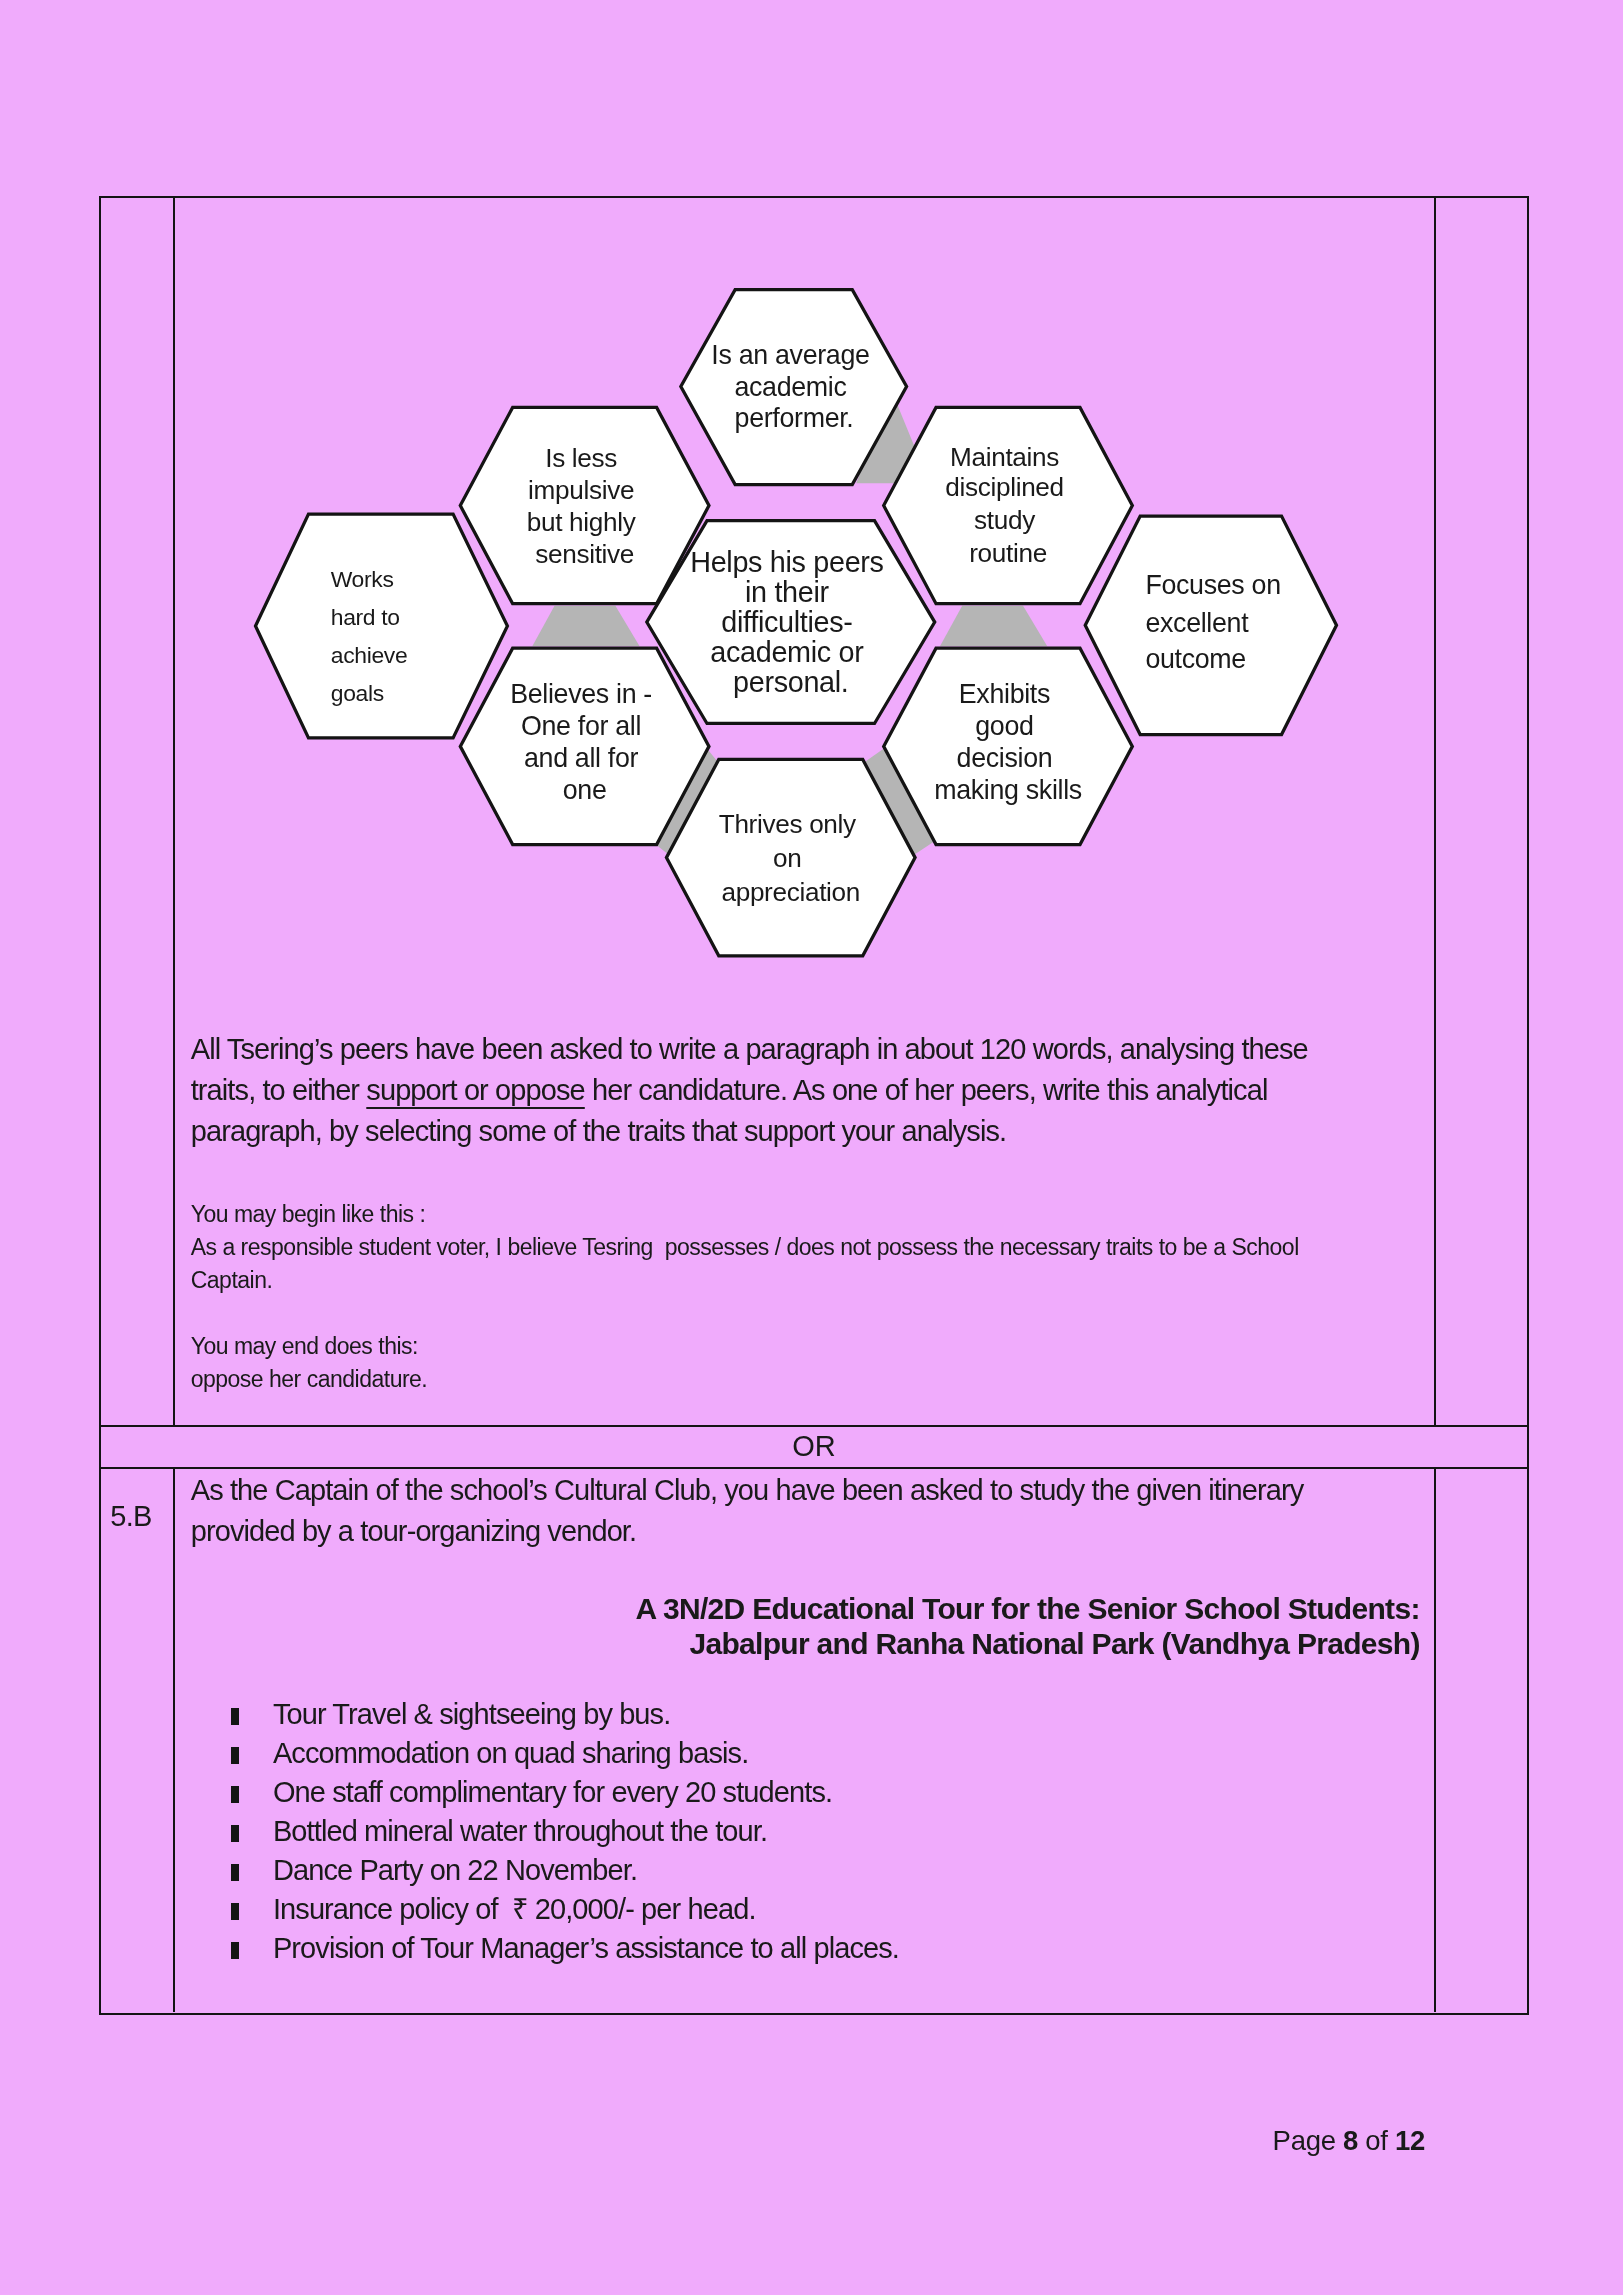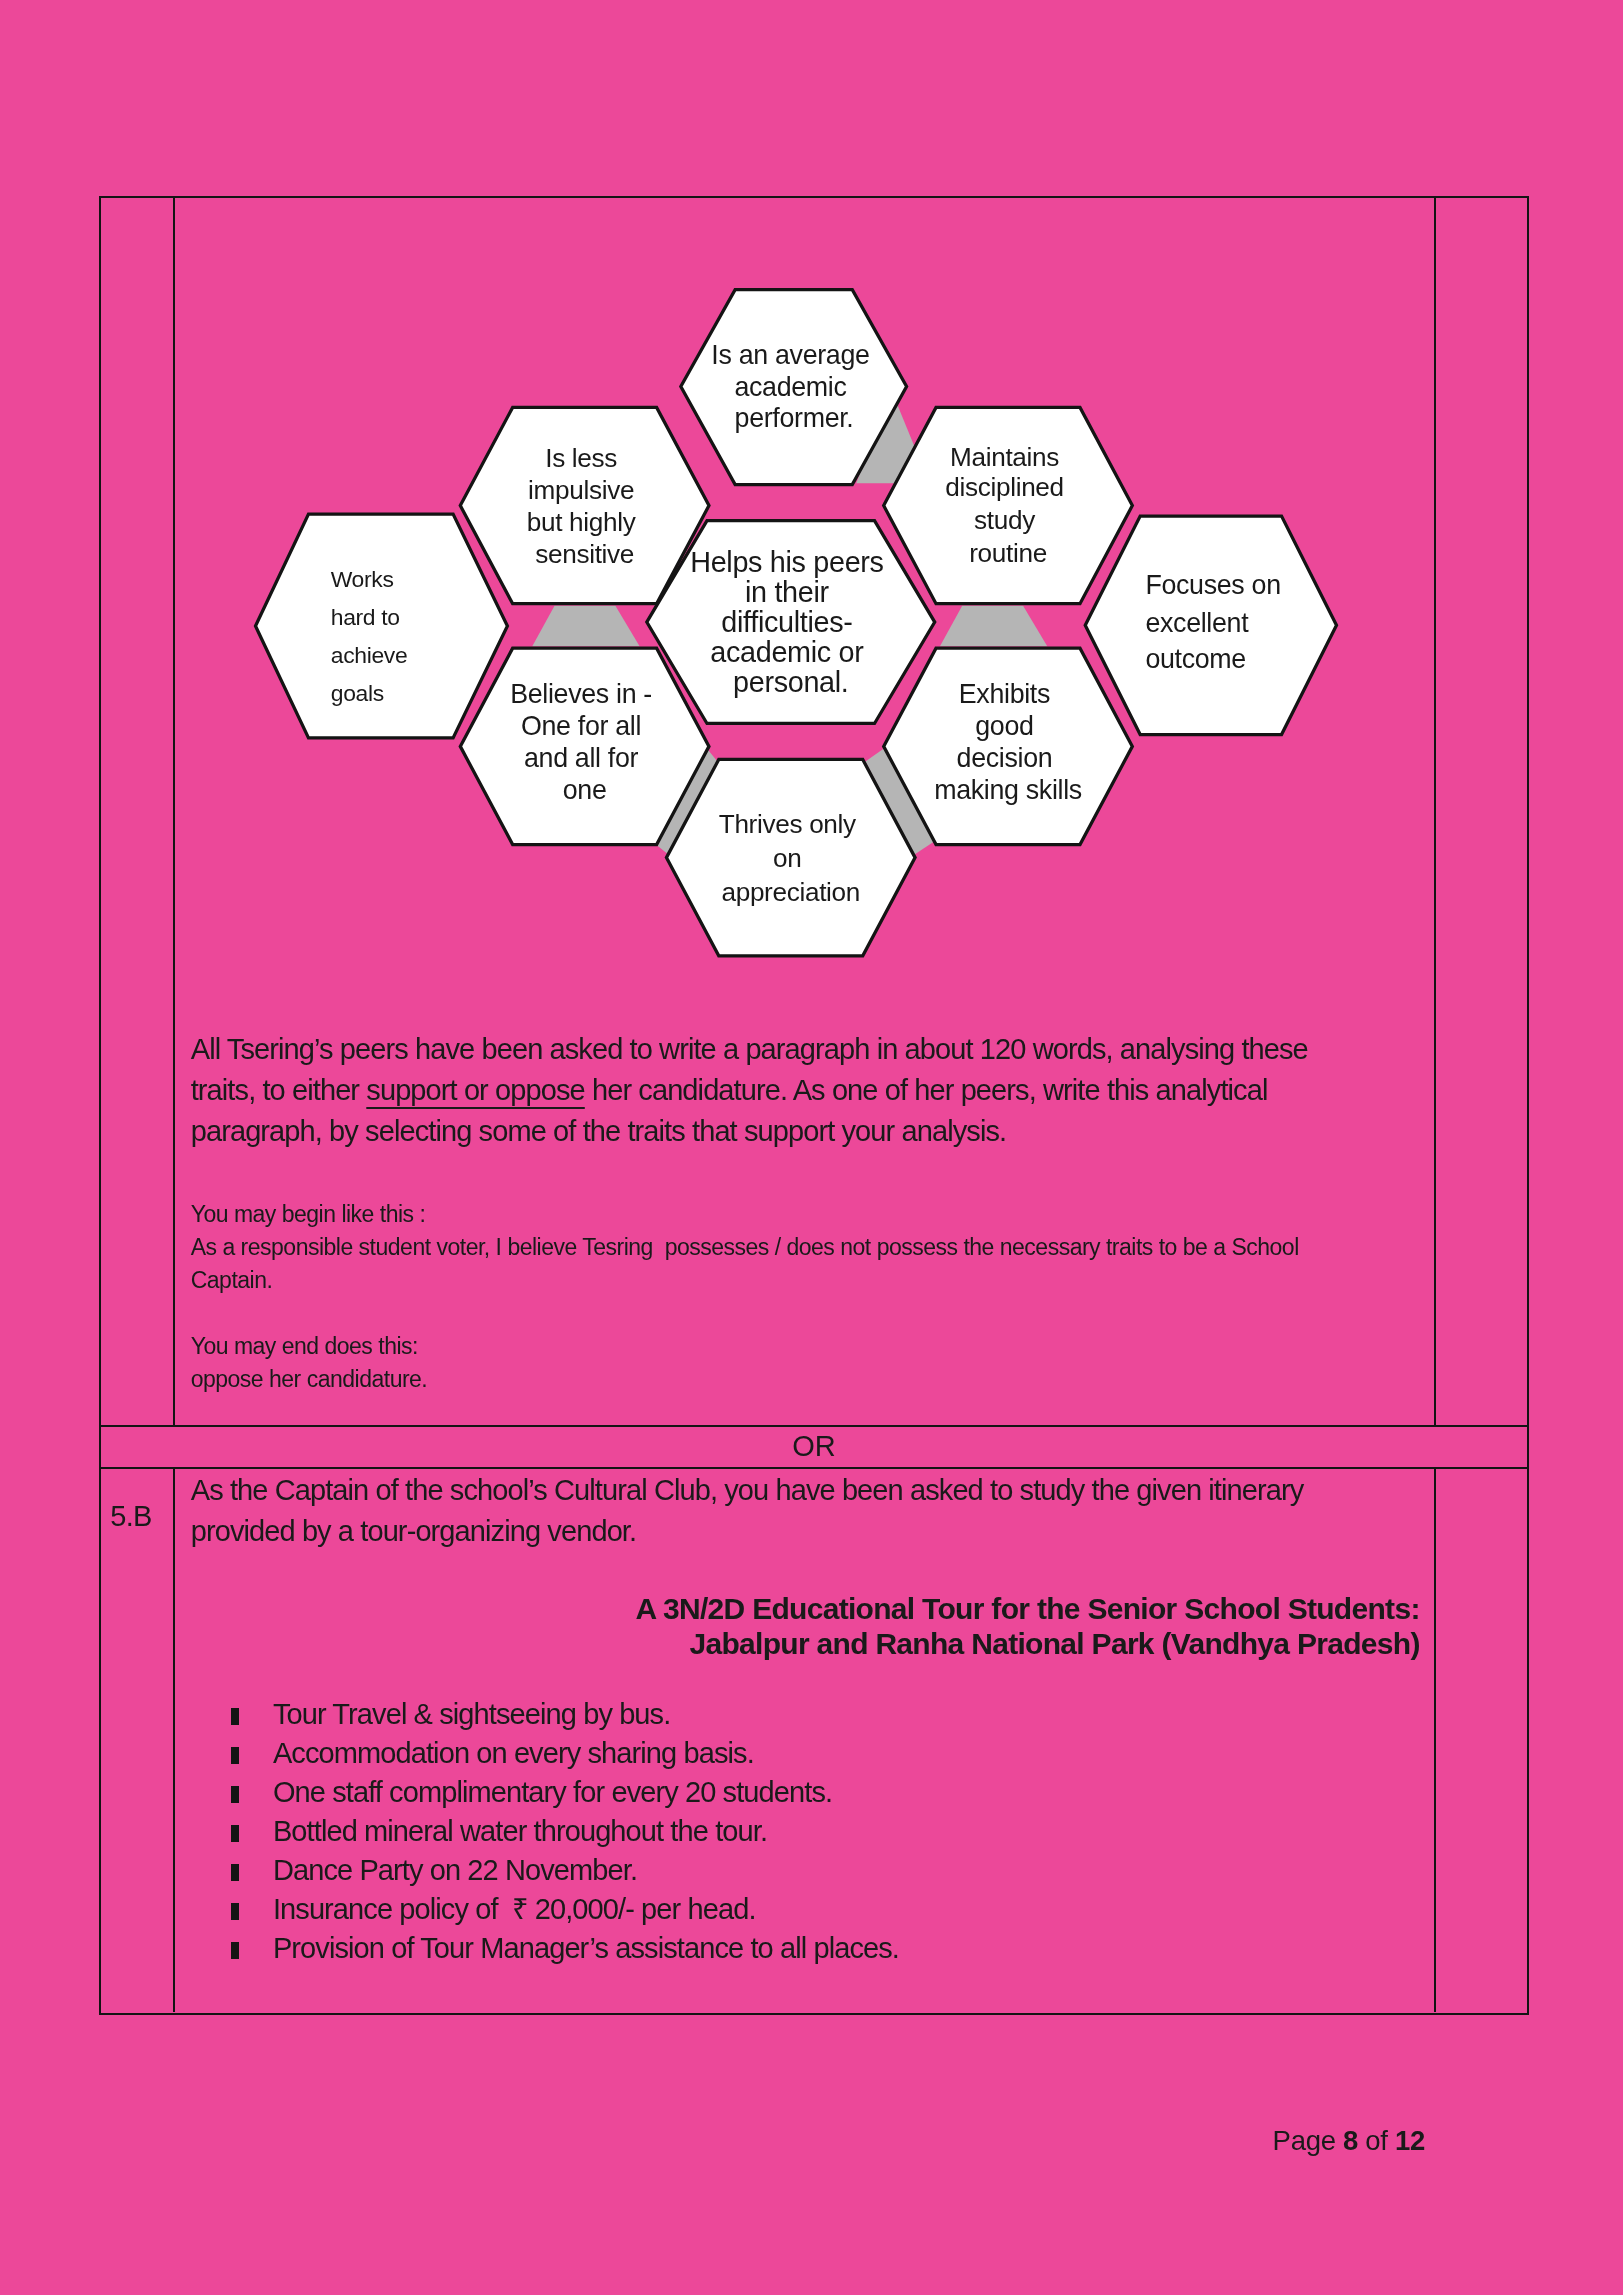--- a/index.html
+++ b/index.html
@@ -1,19 +1,19 @@
 <!DOCTYPE html>
 <html style="font-size:10.5px"><head>
 <meta charset="utf-8">
 <style>
   * { margin:0; padding:0; box-sizing:border-box; }
   html,body { background:#e8e8e8; }
   .page {
     position:relative; width:1623px; height:2295px;
-    background:#ec4899; overflow:hidden;
+    background:#f0abfc; overflow:hidden;
     font-family:"Liberation Sans", sans-serif; color:#1a1a1a;
   }
   .qtable {
     position:absolute; left:99px; top:196px; width:1430px; height:1819px;
     border:2px solid #141414; border-bottom-width:2.6px;
   }
   .vseg { position:absolute; width:2px; background:#141414; }
   .hline { position:absolute; left:0; width:100%; height:2px; background:#141414; }
   .cell { position:absolute; }
   .line { white-space:pre; }
@@ -187,21 +187,21 @@
         <div class="line">provided by a tour-organizing vendor.</div>
       </div>
 
       <div class="qb-heading">
         <div class="line">A 3N/2D Educational Tour for the Senior School Students:</div>
         <div class="line">Jabalpur and Ranha National Park (Vandhya Pradesh)</div>
       </div>
 
       <div class="qb-bullets">
         <div class="bullet-row"><span class="bullet-sq"></span><span>Tour Travel &amp; sightseeing by bus.</span></div>
-        <div class="bullet-row"><span class="bullet-sq"></span><span>Accommodation on every sharing basis.</span></div>
+        <div class="bullet-row"><span class="bullet-sq"></span><span>Accommodation on quad sharing basis.</span></div>
         <div class="bullet-row"><span class="bullet-sq"></span><span>One staff complimentary for every 20 students.</span></div>
         <div class="bullet-row"><span class="bullet-sq"></span><span>Bottled mineral water throughout the tour.</span></div>
         <div class="bullet-row"><span class="bullet-sq"></span><span>Dance Party on 22 November.</span></div>
         <div class="bullet-row"><span class="bullet-sq"></span><span>Insurance policy of  ₹ 20,000/- per head.</span></div>
         <div class="bullet-row"><span class="bullet-sq"></span><span>Provision of Tour Manager’s assistance to all places.</span></div>
       </div>
     </div>
   </div>
 
   <div class="footer"><span>Page </span><span class="b">8</span><span> of </span><span class="b">12</span></div>

